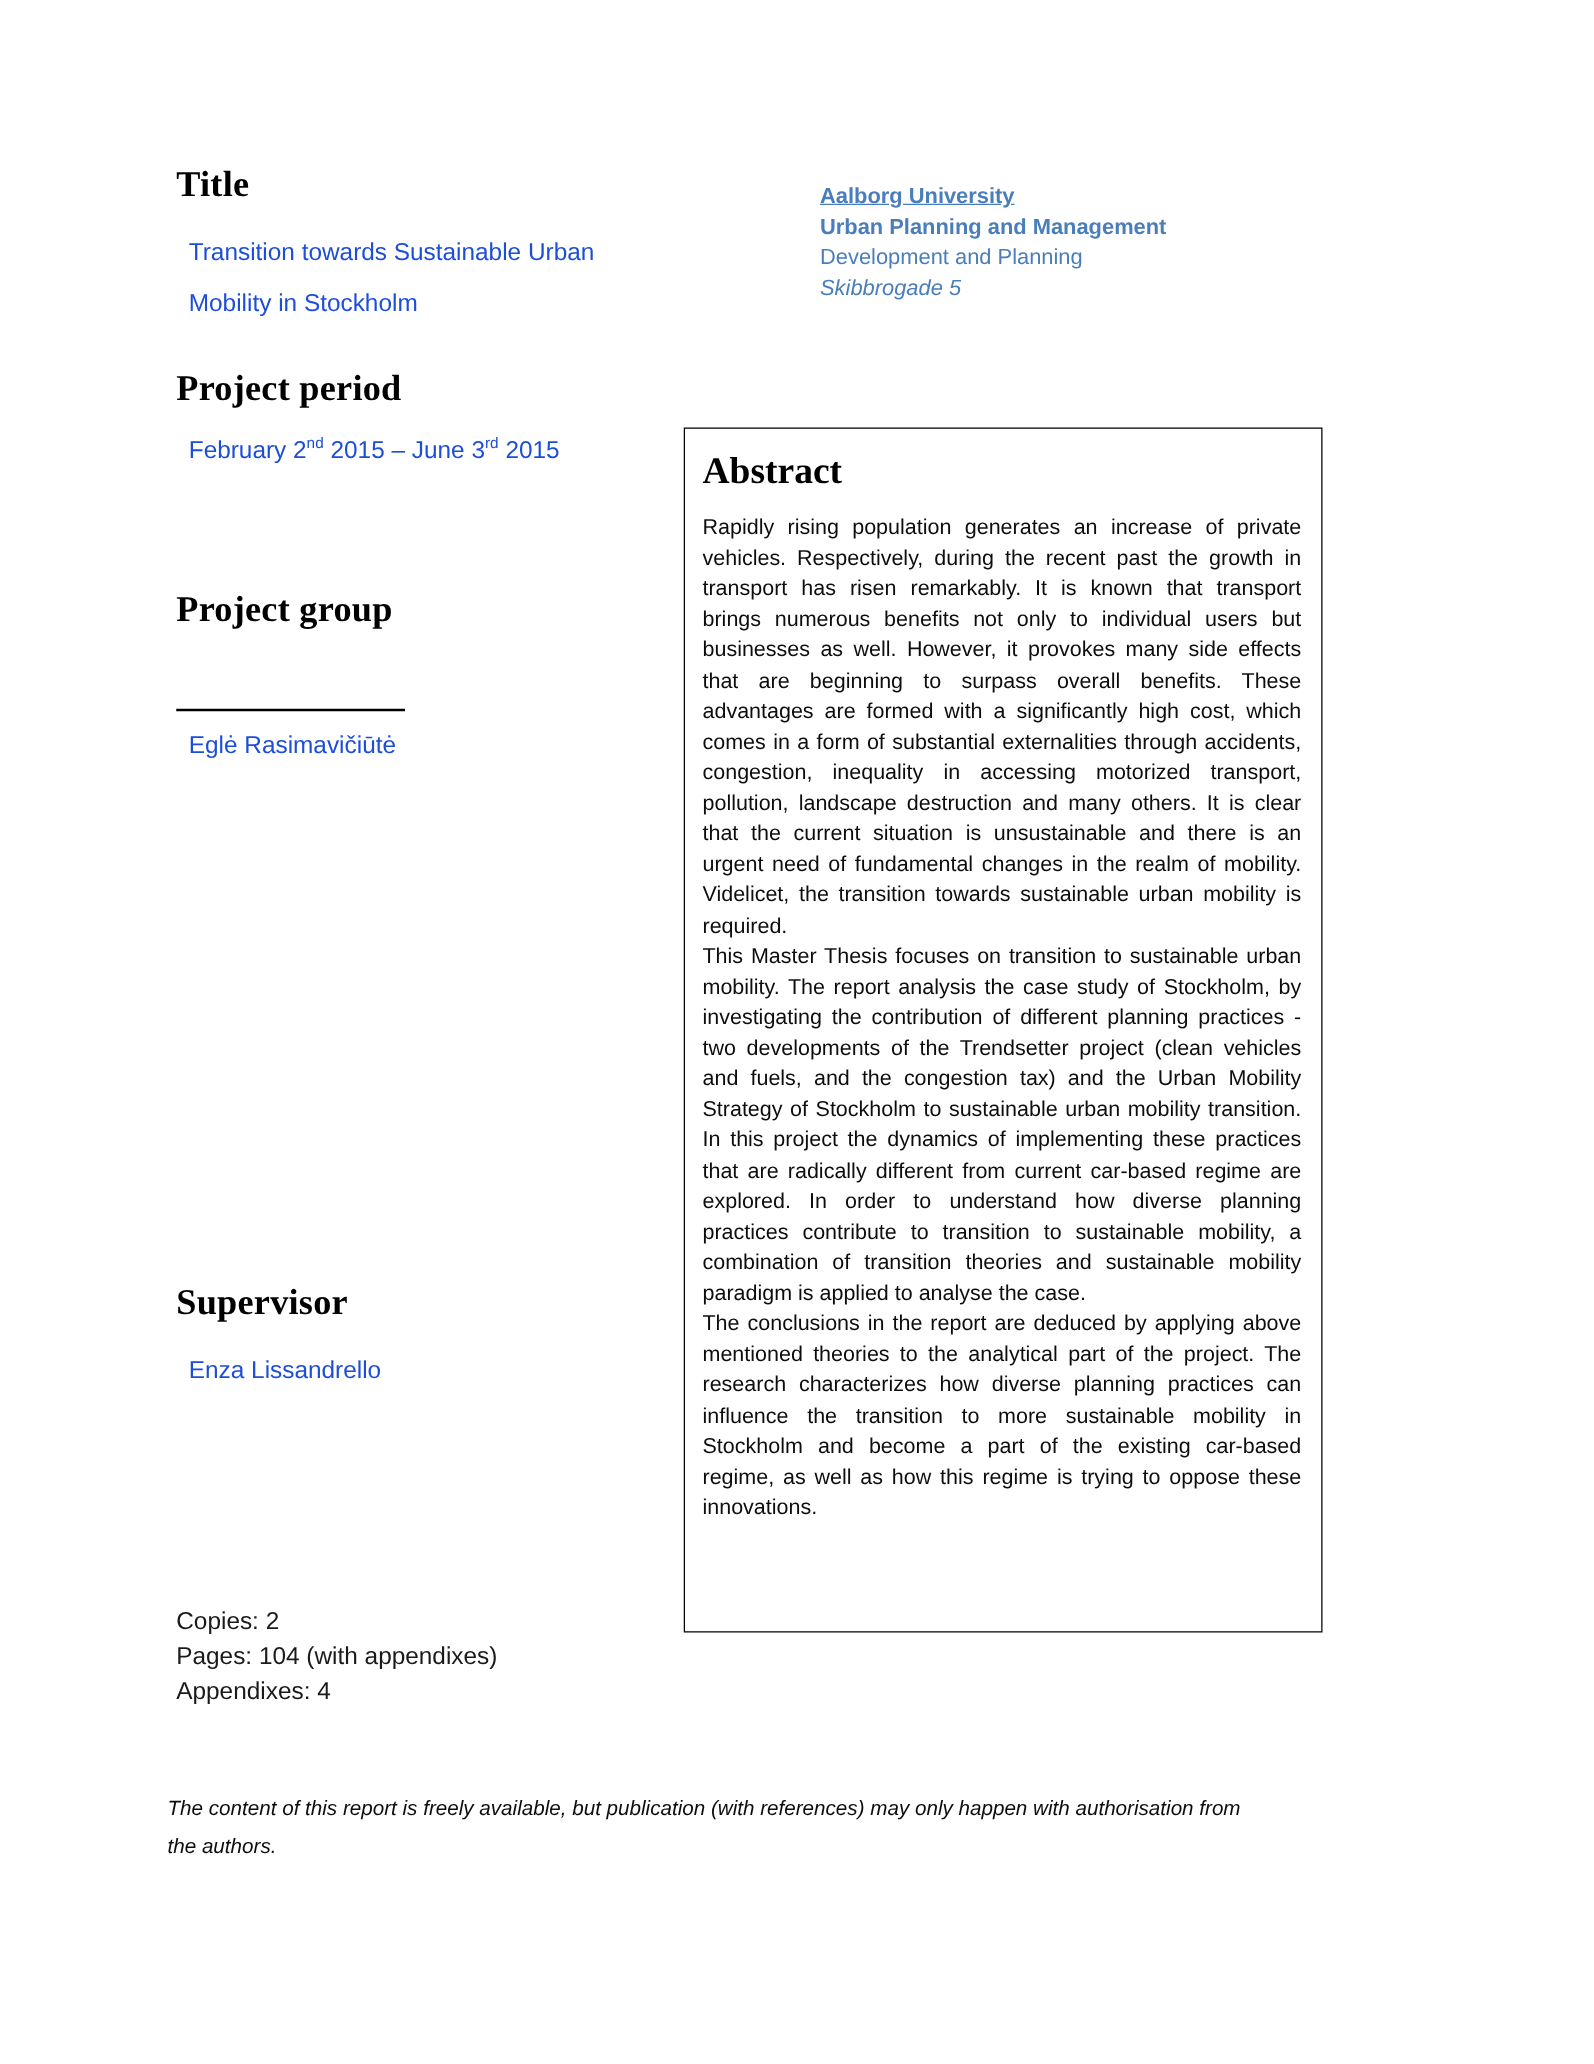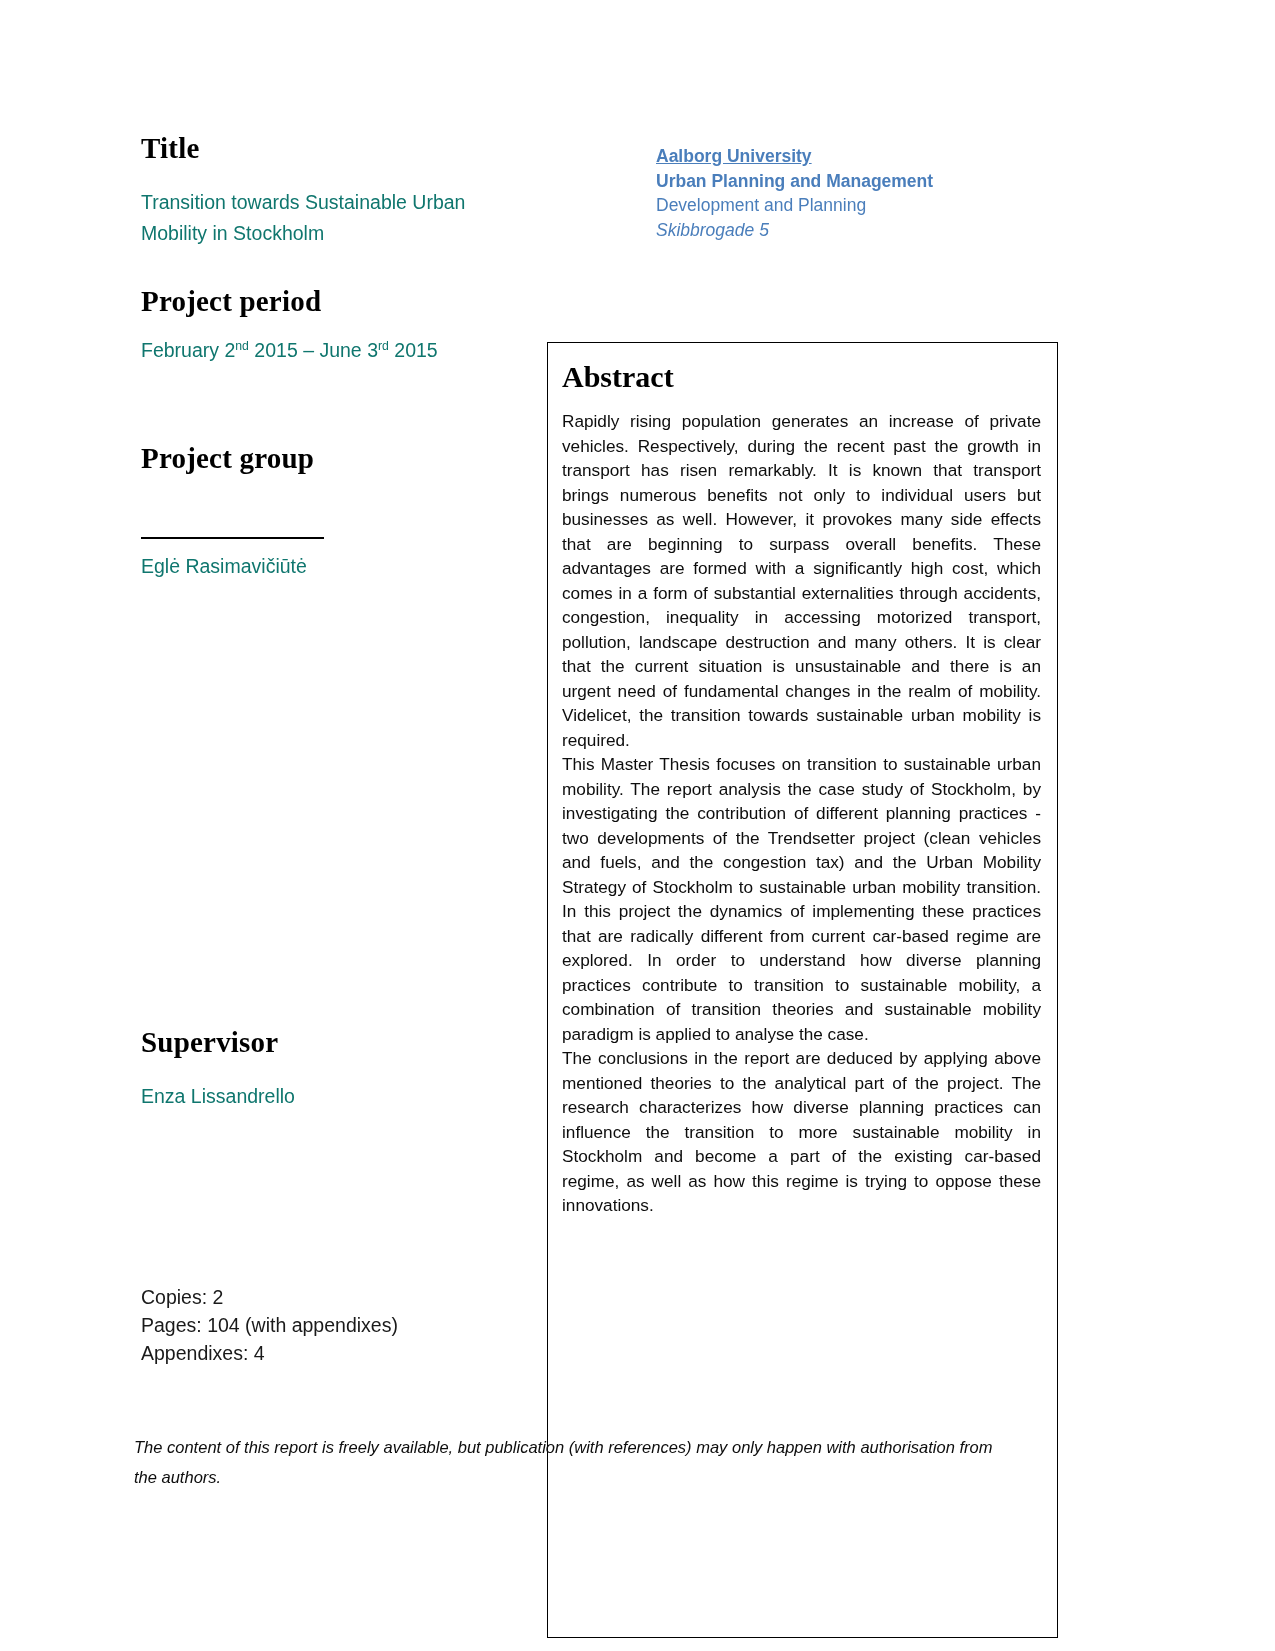--- a/index.html
+++ b/index.html
@@ -37,29 +37,29 @@
     line-height: 1.15;
     letter-spacing: 0.2px;
     color: #000;
     margin: 0;
   }
 
   .body-line {
     font-family: "Liberation Sans", sans-serif;
     font-size: 19.5px;
     line-height: 31px;
-    color: #0f766e;
-    margin: 0;
+    color: #1d4ed8;
+    margin: 10px;
   }
 
   #title-heading { margin-bottom: 22px; }
 
   #period-heading { margin-top: 36px; margin-bottom: 16px; }
 
-  #group-heading { margin-top: 76px; }
+  #group-heading { margin-top: 96px; }
 
   .signature-rule {
     width: 183px;
     height: 0;
     border-top: 2px solid #000;
     margin-top: 62px;
     margin-bottom: 12px;
   }
 
   #supervisor-heading { margin-top: 4px; margin-bottom: 22px; }
@@ -93,21 +93,21 @@
   .uni-line.bold { font-weight: bold; }
   .uni-line.underline { text-decoration: underline; }
   .uni-line.italic { font-style: italic; }
 
   
   .abstract-box {
     position: absolute;
     left: 547px;
     top: 342px;
     width: 511px;
-    height: 1296px;
+    height: 964px;
     border: 1.6px solid #000;
     box-sizing: border-box;
     padding: 16px 16px 0 14px;
     overflow: hidden;
   }
   .abstract-title {
     font-family: "Liberation Serif", "DejaVu Serif", serif;
     font-weight: bold;
     font-size: 30px;
     line-height: 1.2;

